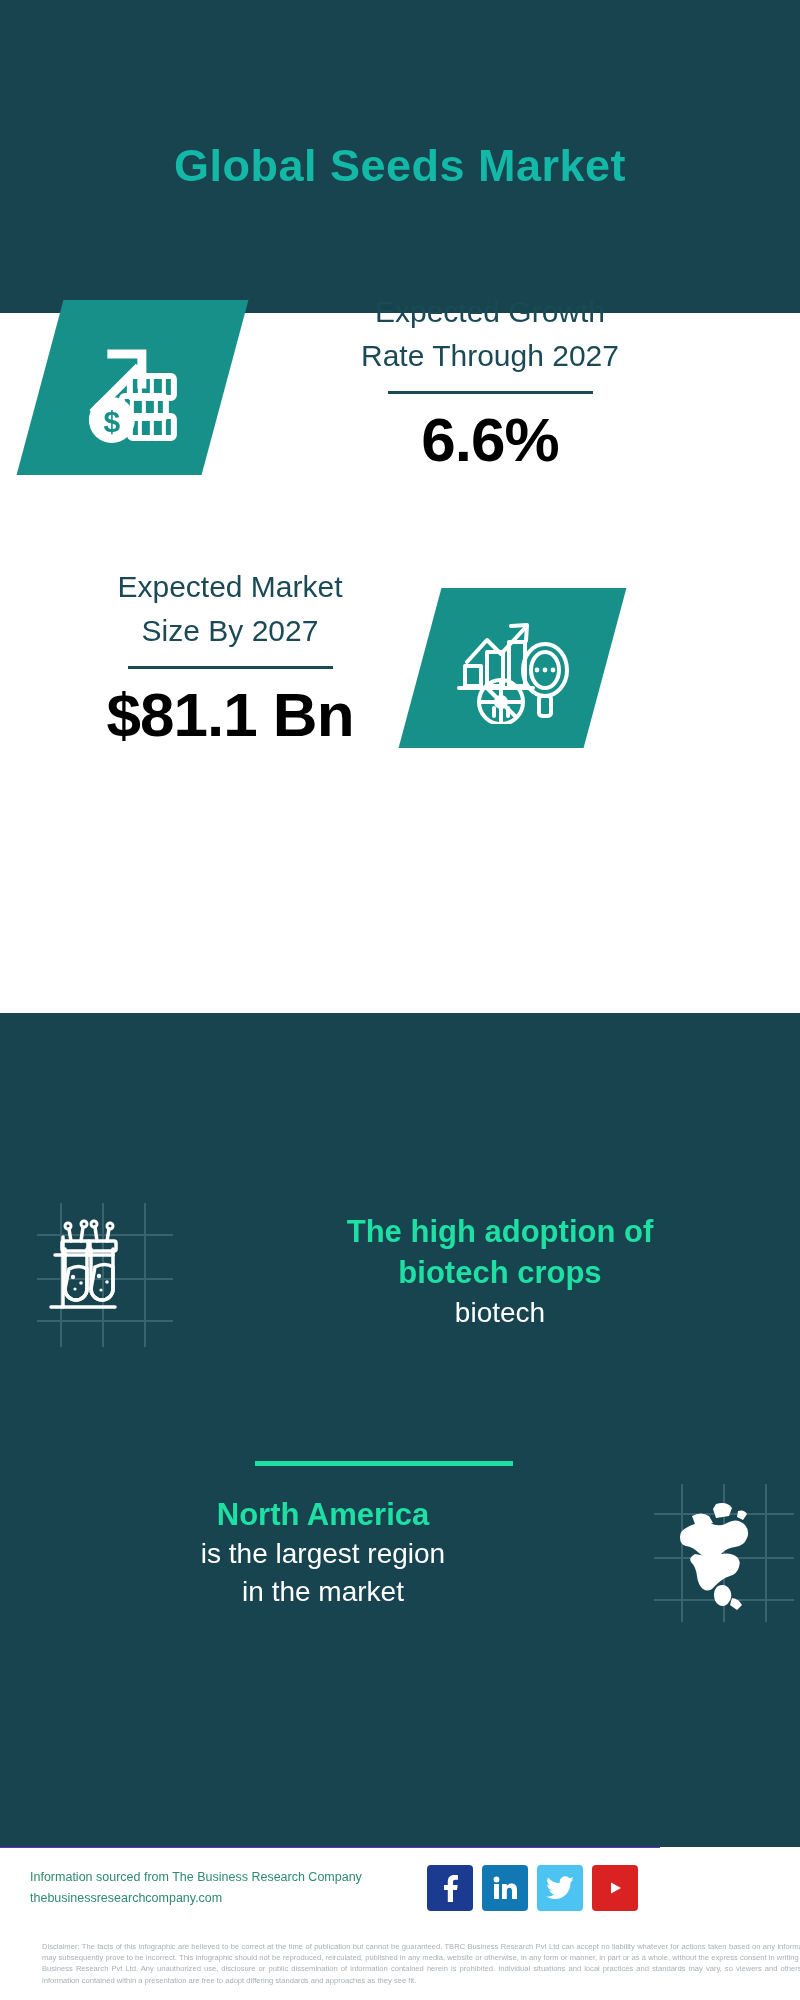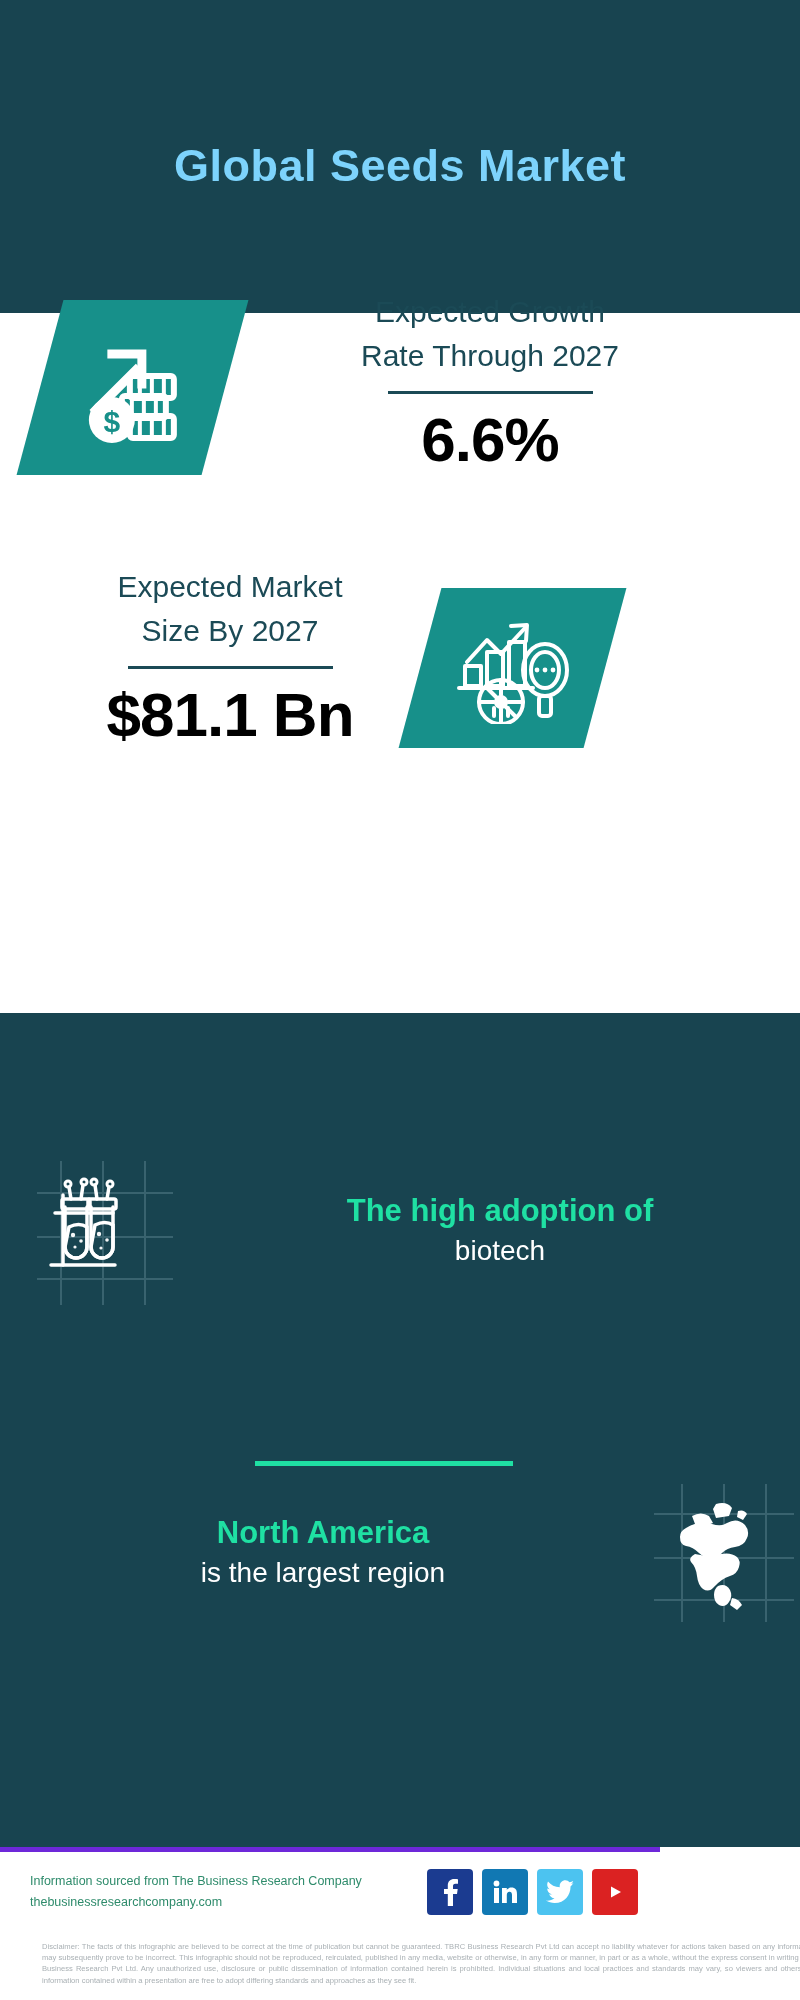--- a/index.html
+++ b/index.html
@@ -11,21 +11,21 @@
     overflow:hidden;
   }
 
   
   .header {
     position:absolute; left:0; top:0; width:800px; height:313px;
     background:#184450;
     display:flex; align-items:center; justify-content:center;
   }
   .header-title {
-    color:#7dd3fc;
+    color:#14b8a6;
     font-size:45px;
     font-weight:bold;
     letter-spacing:0.5px;
     text-align:center;
     margin-top:18px;
   }
 
   
   .white-area {
     position:absolute; left:0; top:313px; width:800px; height:700px;
@@ -78,21 +78,21 @@
   }
   .skyline {
     position:absolute; left:0; top:1000px; width:800px; height:170px;
     pointer-events:none;
   }
 
   .fact {
     position:absolute;
     display:flex; align-items:center;
   }
-  .fact-biotech { left:0px; top:1155px; width:800px; }
+  .fact-biotech { left:0px; top:1197px; width:800px; }
   .fact-region  { left:0px; top:1480px; width:800px;margin-left:23px; }
 
   .fact-icon {
     width:200px; flex:0 0 200px;
     display:flex; align-items:center; justify-content:center;
   }
   .fact-text { flex:1 1 auto; text-align:center; padding:0 24px; }
   .fact-head {
     color:#1FE0A3;
     font-size:31px;
@@ -107,21 +107,21 @@
   }
   .fact-divider {
     position:absolute; left:255px; top:1461px;
     width:258px; height:5px; background:#1FE0A3;
   }
 
   
   .footer {
     position:absolute; left:0; top:1847px; width:660px; height:91px;
     background:#ffffff;
-    border-top:5px solid #6d28d9;
+    border-top:1px solid #6d28d9;
   }
   .footer-inner {
     display:flex; align-items:center; height:80px; padding:0 16px;
   }
   .footer-text { flex:1 1 auto; padding-left:14px; }
   .footer-line {
     color:#2E8B6B;
     font-size:12.5px;
     line-height:1.65;
   }
@@ -304,30 +304,32 @@
           <circle cx="56" cy="86" r="1.8"></circle>
         <circle cx="50" cy="92" r="1.6"></circle>
           <circle cx="74" cy="79" r="2.2"></circle>
         <circle cx="82" cy="85" r="1.8"></circle>
           <circle cx="76" cy="93" r="1.6"></circle>
       </g>
     </svg>
   </div>
   <div class="fact-text">
     <div class="fact-head">The high adoption of</div>
+    <div class="fact-head">biotech crops</div>
     <div class="fact-sub">biotech</div>
   </div>
 </div>
 
 <div class="fact-divider"></div>
 
 <div class="fact fact-region">
   <div class="fact-text" style="order:1;">
     <div class="fact-head">North America</div>
     <div class="fact-sub">is the largest region</div>
+    <div class="fact-sub">in the market</div>
   </div>
   <div class="fact-icon" style="order:2;">
     <svg width="150" height="145" viewBox="0 0 150 145" aria-hidden="true">
       <g stroke="#3d6773" stroke-width="2" opacity="0.9">
         <line x1="6" y1="34" x2="146" y2="34"></line>
         <line x1="6" y1="78" x2="146" y2="78"></line>
         <line x1="6" y1="120" x2="146" y2="120"></line>
         <line x1="34" y1="4" x2="34" y2="142"></line>
         <line x1="76" y1="4" x2="76" y2="142"></line>
         <line x1="118" y1="4" x2="118" y2="142"></line>

